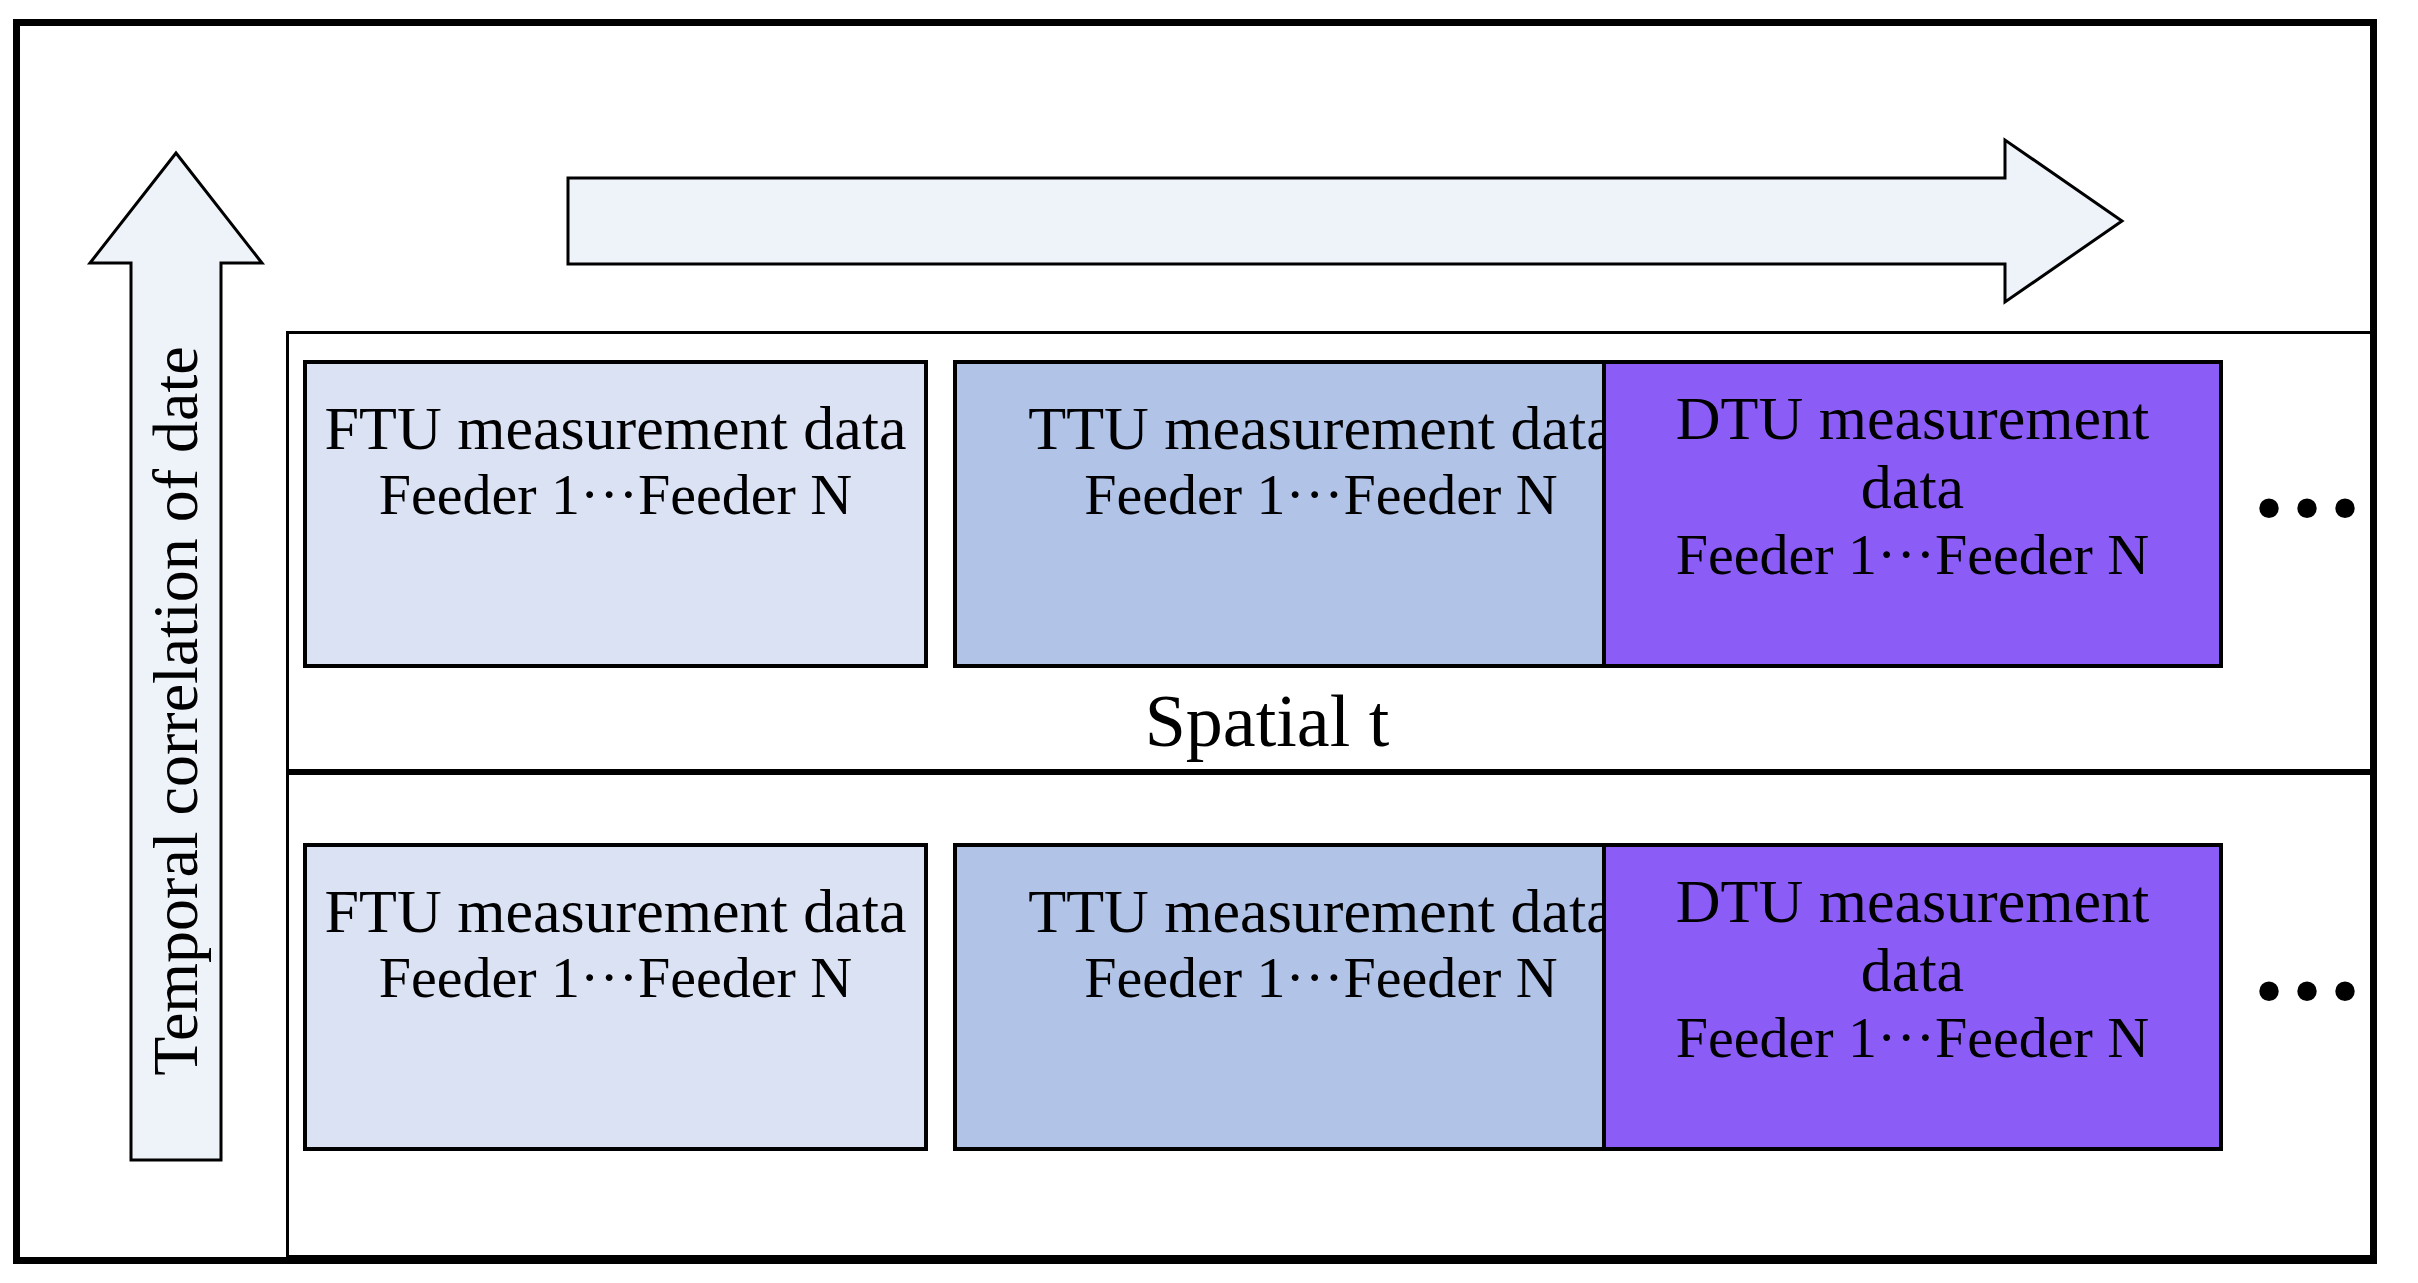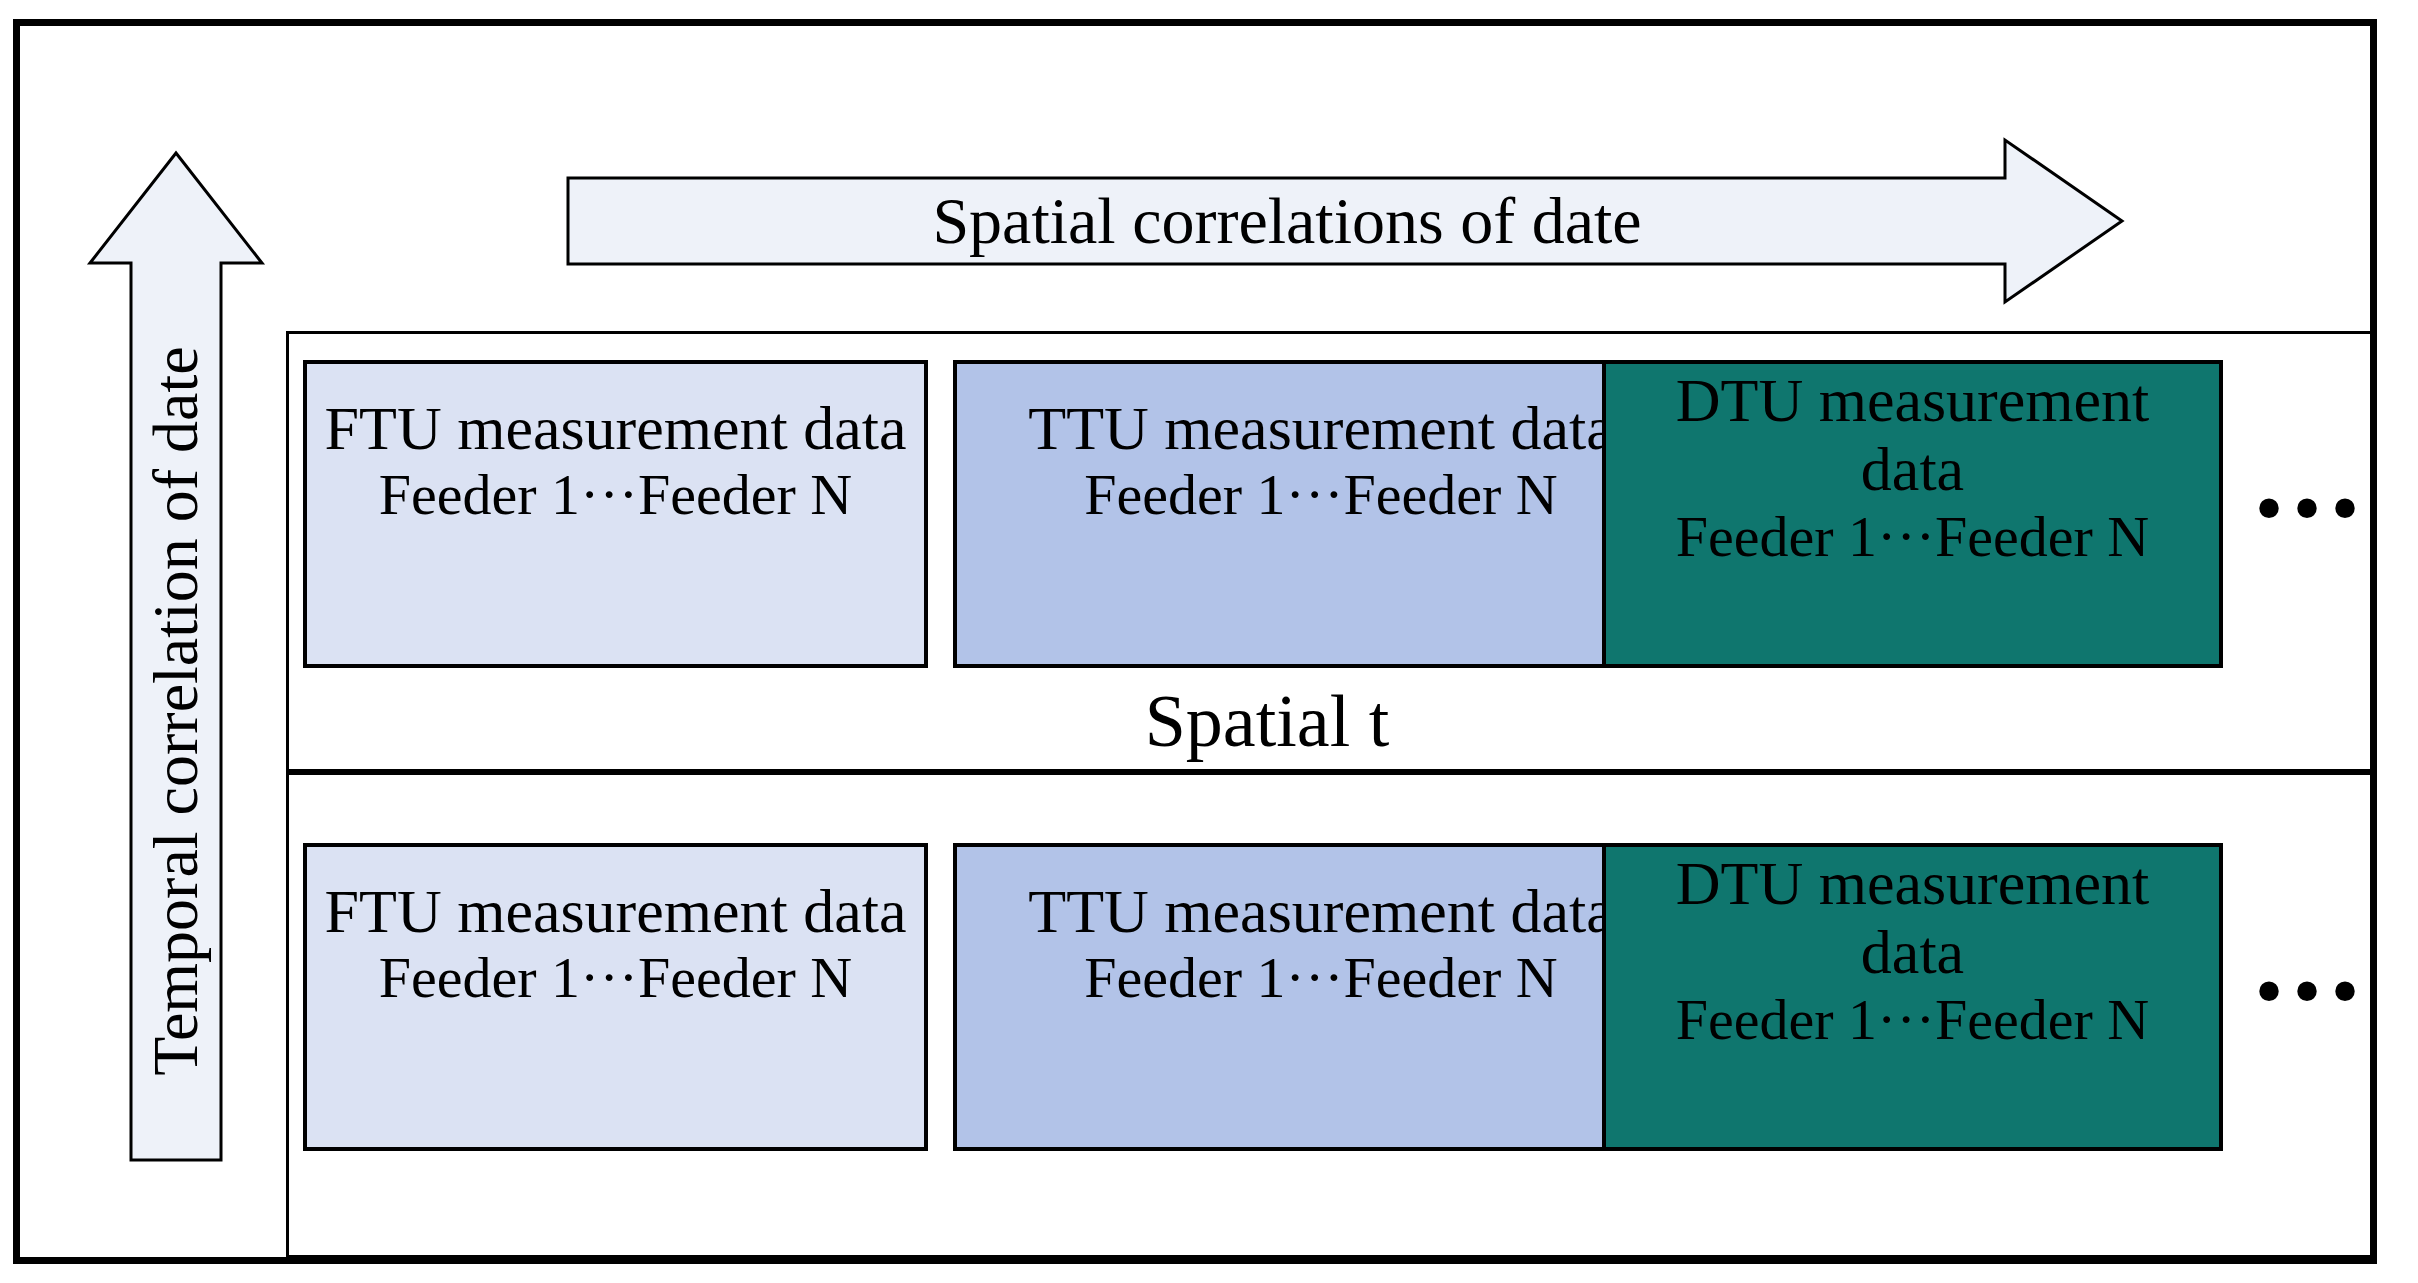--- a/index.html
+++ b/index.html
@@ -64,21 +64,21 @@
     flex-direction: column;
     justify-content: flex-start;
     align-items: center;
     text-align: center;
     height: 308px;
   }
   .row1 { top: 360px; }
   .row2 { top: 843px; }
   .box.ftu { left: 303px;  width: 625px; background: #dbe2f3; padding: 30px 8px 44px; }
   .box.ttu { left: 953px;  width: 736px; background: #b2c3e8; padding: 30px 8px 44px; }
-  .box.dtu { left: 1602px; width: 621px; background: #0f766e; padding: 2px 8px 14px; }
+  .box.dtu { left: 1602px; width: 621px; background: #8b5cf6; padding: 20px 8px 14px; }
   .box-title {
     font-size: 62px;
     line-height: 1.12;
   }
   .box.dtu .box-title {
     max-width: 500px;
   }
   .box-feeders {
     font-size: 58px;
     line-height: 1.1;
@@ -112,21 +112,20 @@
 
 <div class="canvas">
 
   <div class="outer-border"></div>
 
   <svg class="arrows-svg" viewBox="0 0 2418 1283" xmlns="http://www.w3.org/2000/svg">
     <polygon points="568,178 2005,178 2005,140 2122,221 2005,302 2005,264 568,264" fill="#eef2f9" stroke="#000000" stroke-width="3"></polygon>
     <polygon points="131,1160 131,263 90,263 176,153 262,263 221,263 221,1160" fill="#eef2f9" stroke="#000000" stroke-width="3"></polygon>
   </svg>
 
-  <div class="h-arrow-label">Spatial correlations of date</div>
 
   <div class="v-arrow-label">Temporal correlation of date</div>
 
   <div class="panel panel-t"></div>
 
   <div class="box ftu row1">
     <div class="box-title">FTU measurement data</div>
     <div class="box-feeders">Feeder 1···Feeder N</div>
   </div>
 

